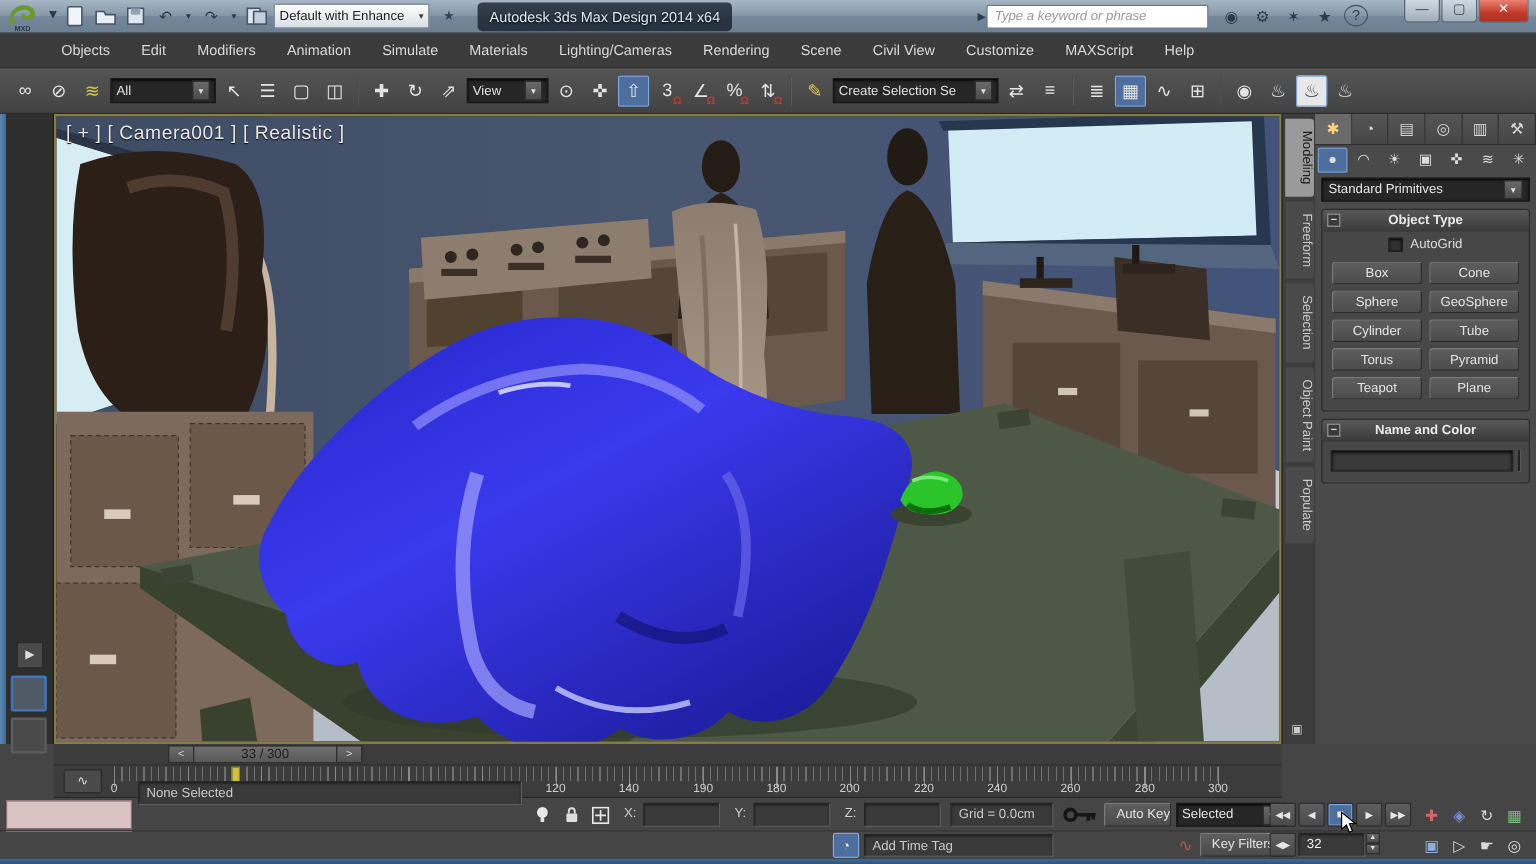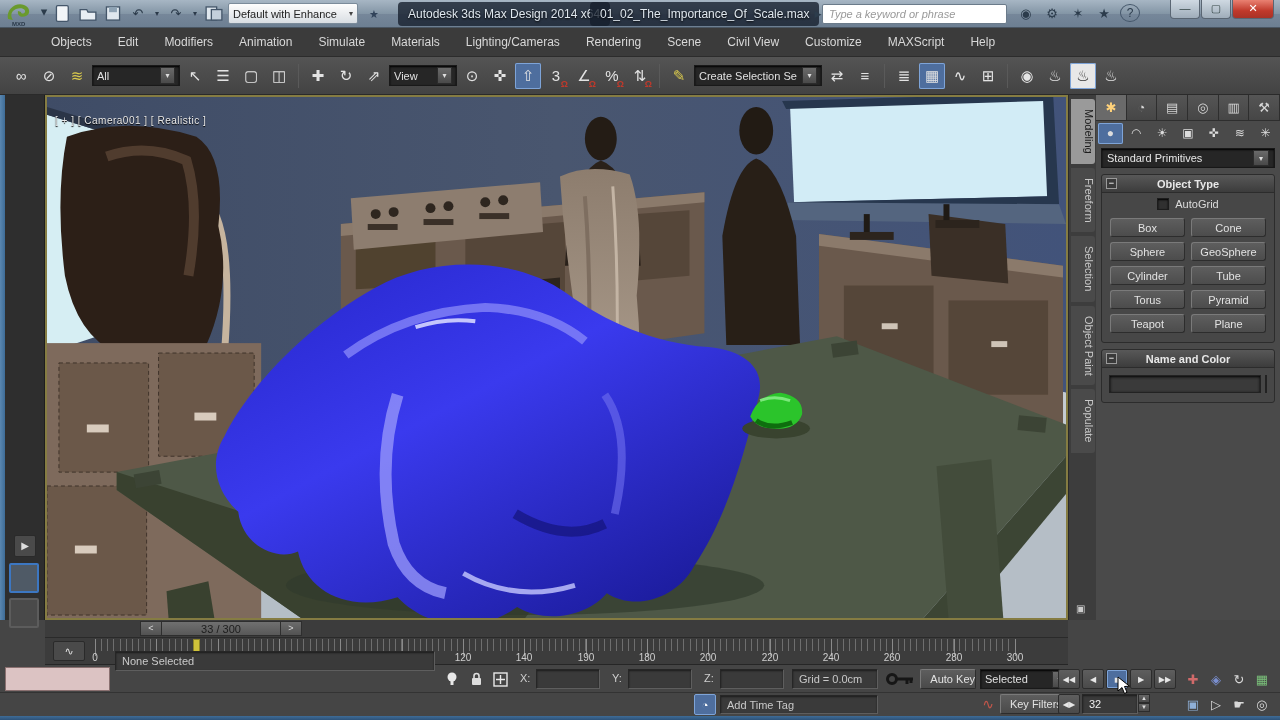--- a/index.html
+++ b/index.html
@@ -50,21 +50,21 @@
   
   #leftstrip { position:absolute; left:0; top:95px; width:45px; height:525px; background:#2e2e2e; border-right:1px solid #1e1e1e; }
   #leftstrip .edge { position:absolute; left:0; top:0; width:5px; height:100%; background:linear-gradient(90deg,#5a87b0,#3e6c97); }
   .vp-tab-arrow { position:absolute; left:14px; top:440px; width:22px; height:22px; background:#4a4a4a; border:1px solid #2a2a2a;
     color:#ddd; font-size:10px; text-align:center; line-height:20px; border-radius:2px; }
   .vp-tab { position:absolute; left:9px; width:30px; height:30px; background:#4f5a66; border:2px solid #3c77c2; border-radius:2px; }
   .vp-tab.inactive { background:#4a4a4a; border:2px solid #5c5c5c; }
 
   
   #viewport { position:absolute; left:45px; top:95px; width:1023px; height:525px; border:2px solid #857c42; background:#333; }
-  #vp-label { position:absolute; left:8px; top:18px; color:#e8e8e8; font-size:10px; letter-spacing:.5px; text-shadow:0 1px 1px #000; }
+  #vp-label { position:absolute; left:8px; top:6px; color:#e8e8e8; font-size:16px; letter-spacing:.5px; text-shadow:0 1px 1px #000; }
 
   
   #ribbonstrip { position:absolute; left:1068px; top:95px; width:28px; height:525px; background:#3d3d3d; border-left:1px solid #2a2a2a; }
   .rib-tab { writing-mode:vertical-rl; transform:rotate(0deg); color:#c9c9c9; font-size:11px; padding:10px 0;
     width:24px; margin:4px auto 2px 2px; text-align:center; border-radius:0 3px 3px 0; background:#4a4a4a; }
   .rib-tab.active { background:#9a9a9a; color:#1d1d1d; }
   .rib-bottom-ico { position:absolute; bottom:6px; left:7px; color:#ccc; font-size:10px; }
 
   
   #cmdpanel { position:absolute; left:1096px; top:95px; width:184px; height:525px; background:#4a4a4a; }
@@ -166,23 +166,20 @@
         </svg>
     </div>
     <div class="ws-dd">
       <span>Default with Enhance</span>
       <span class="arr">▾</span>
     </div>
     <span class="tb-ico" style="left:362px;font-size:11px;color:#31435a">★</span>
     <div class="title-chip" style="left:398px">
         <span>Autodesk 3ds Max Design 2014 x64</span>
       </div>
-    <div class="title-chip" style="left:590px">
-        <span>01_02_The_Importance_Of_Scale.max</span>
-      </div>
     <span class="tb-ico" style="left:806px;font-size:9px">▶</span>
     <div class="search-box">
         <span>Type a keyword or phrase</span>
       </div>
     <span class="tb-ico" style="left:1014px">◉</span>
     <span class="tb-ico" style="left:1040px">⚙</span>
     <span class="tb-ico" style="left:1066px">✶</span>
     <span class="tb-ico" style="left:1092px">★</span>
     <span class="tb-ico" style="left:1120px;width:20px;height:18px;border:1px solid #44566a;border-radius:50%;line-height:16px;font-size:12px">?</span>
     <div class="win-btns">
@@ -242,21 +239,21 @@
     <span class="tbtn">
         <span>%</span>
         <span class="sub">Ω</span>
       </span>
     <span class="tbtn">
         <span>⇅</span>
         <span class="sub">Ω</span>
       </span>
     <span class="tsep"></span>
     <span class="tbtn yellow">✎</span>
-    <div class="tdd" style="width:128px">
+    <div class="tdd" style="width:138px">
       <span>Create Selection Se</span>
       <span class="arrbox">▾</span>
     </div>
     <span class="tbtn">⇄</span>
     <span class="tbtn">≡</span>
     <span class="tsep"></span>
     <span class="tbtn">≣</span>
     <span class="tbtn pressed">▦</span>
     <span class="tbtn">∿</span>
     <span class="tbtn">⊞</span>

